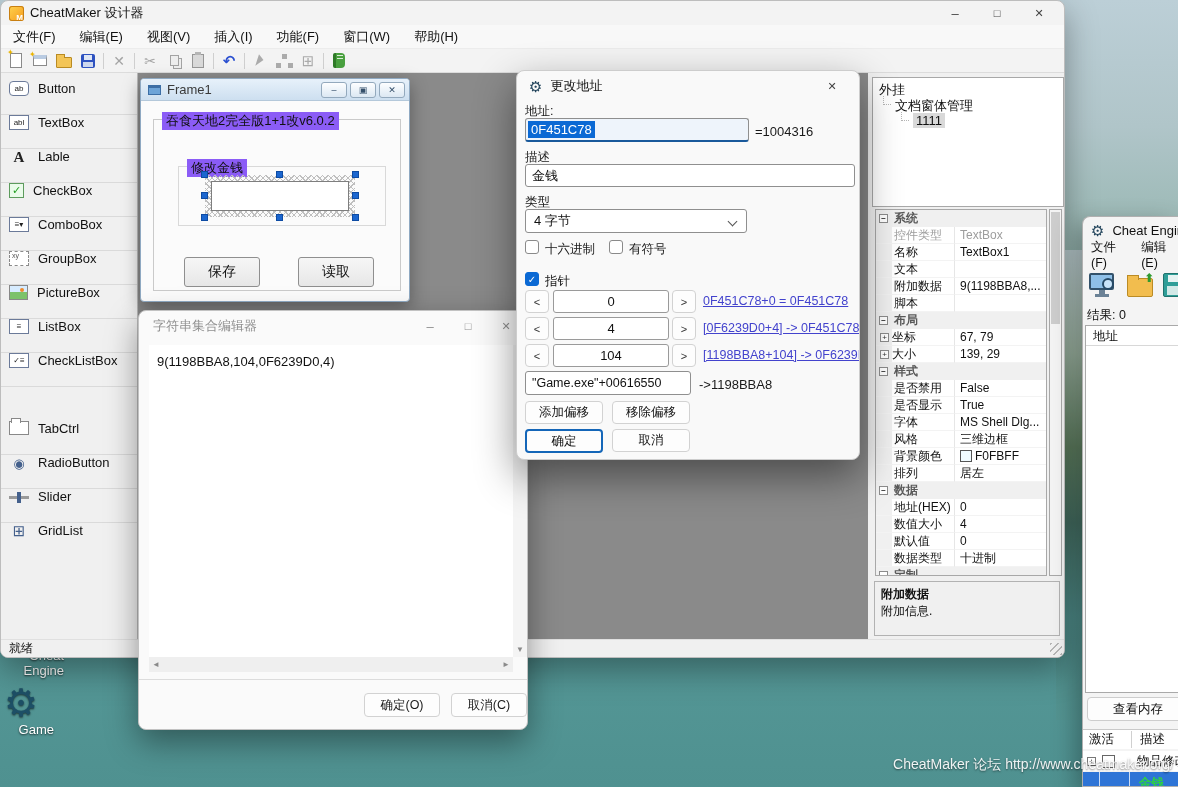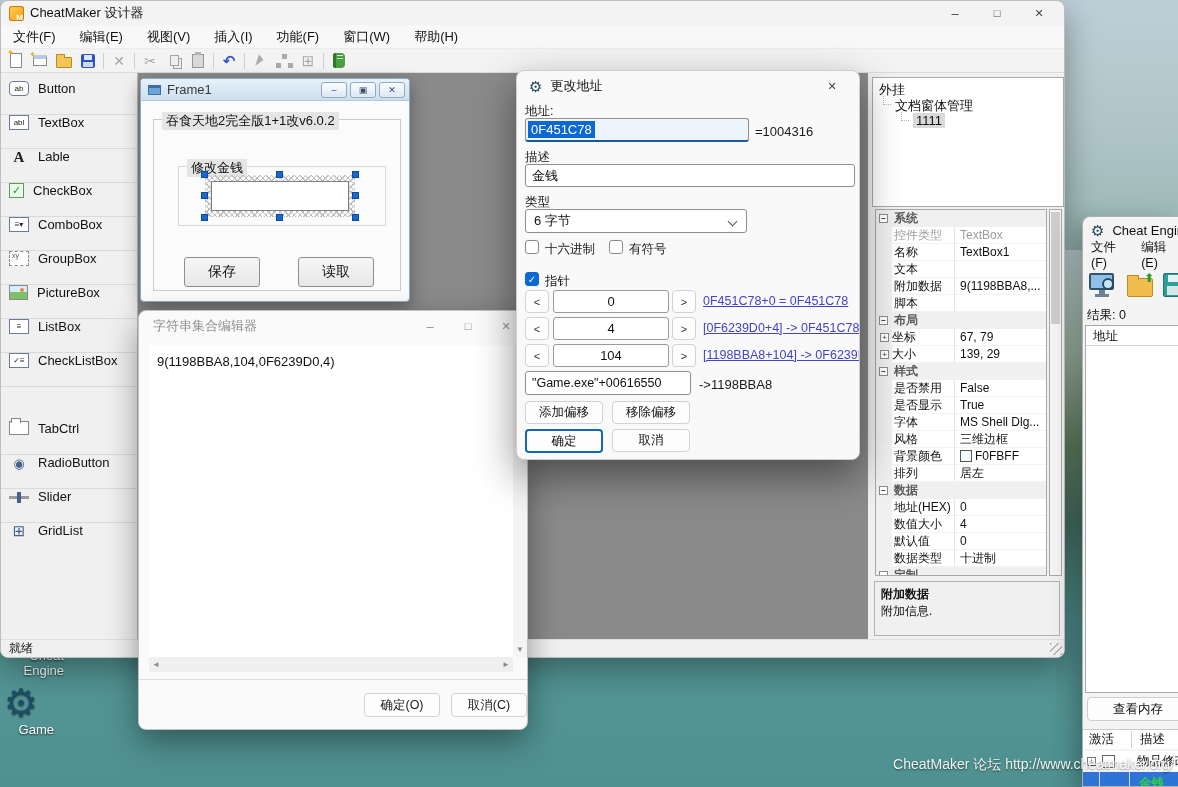--- a/index.html
+++ b/index.html
@@ -89,21 +89,21 @@
   .statusbar{position:absolute;left:0;bottom:0;right:0;height:18px;background:#f0f0f0;display:flex;align-items:center;padding-left:8px;font-size:12px;border-top:1px solid #e0e0e0}
   .grip{position:absolute;right:2px;bottom:2px;width:12px;height:12px;
     background:repeating-linear-gradient(135deg,#b5b5b5 0 2px,transparent 2px 5px)}
   
   #frame1{left:140px;top:78px;width:270px;height:224px;z-index:3;background:#fbfbfb;border:1px solid #8fa9c2;border-radius:4px;box-shadow:0 6px 18px rgba(0,0,0,.35)}
   #frame1 .titlebar{height:22px;background:linear-gradient(180deg,#e7f1fa,#cddff0);display:flex;align-items:center;border-bottom:1px solid #b4c8da;border-radius:3px 3px 0 0}
   .f-icon{width:13px;height:10px;margin:0 6px 0 7px;background:#6da4d8;border:1px solid #3c6ea5;border-top:3px solid #3c6ea5}
   .f-btn{width:26px;height:16px;border:1px solid #93a9bd;border-radius:3px;background:linear-gradient(180deg,#fdfeff,#dce8f3);display:inline-flex;align-items:center;justify-content:center;font-size:9px;color:#35506b;margin-left:3px}
   .f-min::before{content:"–"} .f-max::before{content:"▣"} .f-close::before{content:"✕"}
   .gbox{position:absolute;border:1px solid #cacaca}
-  .gcap{position:absolute;top:-8px;left:8px;background:#e5e5e5;padding:0 4px;font-size:13px;white-space:nowrap}
+  .gcap{position:absolute;top:-8px;left:8px;background:#8b5cf6;padding:0 4px;font-size:13px;white-space:nowrap}
   .hatch{position:absolute;left:64px;top:96px;width:150px;height:42px;
     background:repeating-linear-gradient(45deg,#bfbfbf 0 1px,transparent 1px 4px),repeating-linear-gradient(-45deg,#bfbfbf 0 1px,transparent 1px 4px)}
   .hatch .tbx{position:absolute;left:6px;top:6px;right:6px;bottom:6px;background:#fff;border:1px solid #7e7e7e}
   .hnd{position:absolute;width:7px;height:7px;background:#1b66cf;border:1px solid #0d4ba3}
   .f-btn2{position:absolute;width:76px;height:30px;background:linear-gradient(180deg,#f6f6f6,#e7e7e7);border:1px solid #8f8f8f;border-radius:3px;display:flex;align-items:center;justify-content:center;font-size:14px}
   
   #editor{left:138px;top:310px;width:390px;height:420px;z-index:4;background:#fafafa;border:1px solid #c2c2c2;border-radius:8px;box-shadow:0 12px 32px rgba(0,0,0,.4)}
   #editor .titlebar{height:30px;display:flex;align-items:center;color:#8f8f8f}
   #editor .content{position:absolute;left:10px;top:34px;width:364px;height:312px;background:#fff;font-size:13px;padding:9px 8px}
   .vscroll{position:absolute;left:374px;top:34px;width:14px;height:312px;background:#f4f4f4;color:#8a8a8a;font-size:8px}
@@ -465,21 +465,21 @@
       <span class="wc wc-close" style="margin-right:6px"></span>
     </div>
     <span class="lbl" style="left:8px;top:32px">地址:</span>
     <div class="inp addr" style="left:8px;top:47px;width:224px;height:24px">
       <span class="sel-text">0F451C78</span>
     </div>
     <span class="lbl" style="left:238px;top:53px;font-size:13px">=1004316</span>
     <span class="lbl" style="left:8px;top:78px">描述</span>
     <div class="inp" style="left:8px;top:93px;width:330px;height:23px">金钱</div>
     <span class="lbl" style="left:8px;top:123px">类型</span>
-    <div class="select" style="left:8px;top:138px;width:222px;height:24px">6 字节</div>
+    <div class="select" style="left:8px;top:138px;width:222px;height:24px">4 字节</div>
     <span class="cb" style="left:8px;top:169px"></span>
     <span class="lbl" style="left:28px;top:170px">十六进制</span>
     <span class="cb" style="left:92px;top:169px"></span>
     <span class="lbl" style="left:112px;top:170px">有符号</span>
     <span class="cb on" style="left:8px;top:201px"></span>
     <span class="lbl" style="left:28px;top:202px">指针</span>
 
     <span class="spin" style="left:8px;top:219px">&lt;</span>
     <div class="offin" style="left:36px;top:219px">0</div>
     <span class="spin" style="left:155px;top:219px">&gt;</span>

